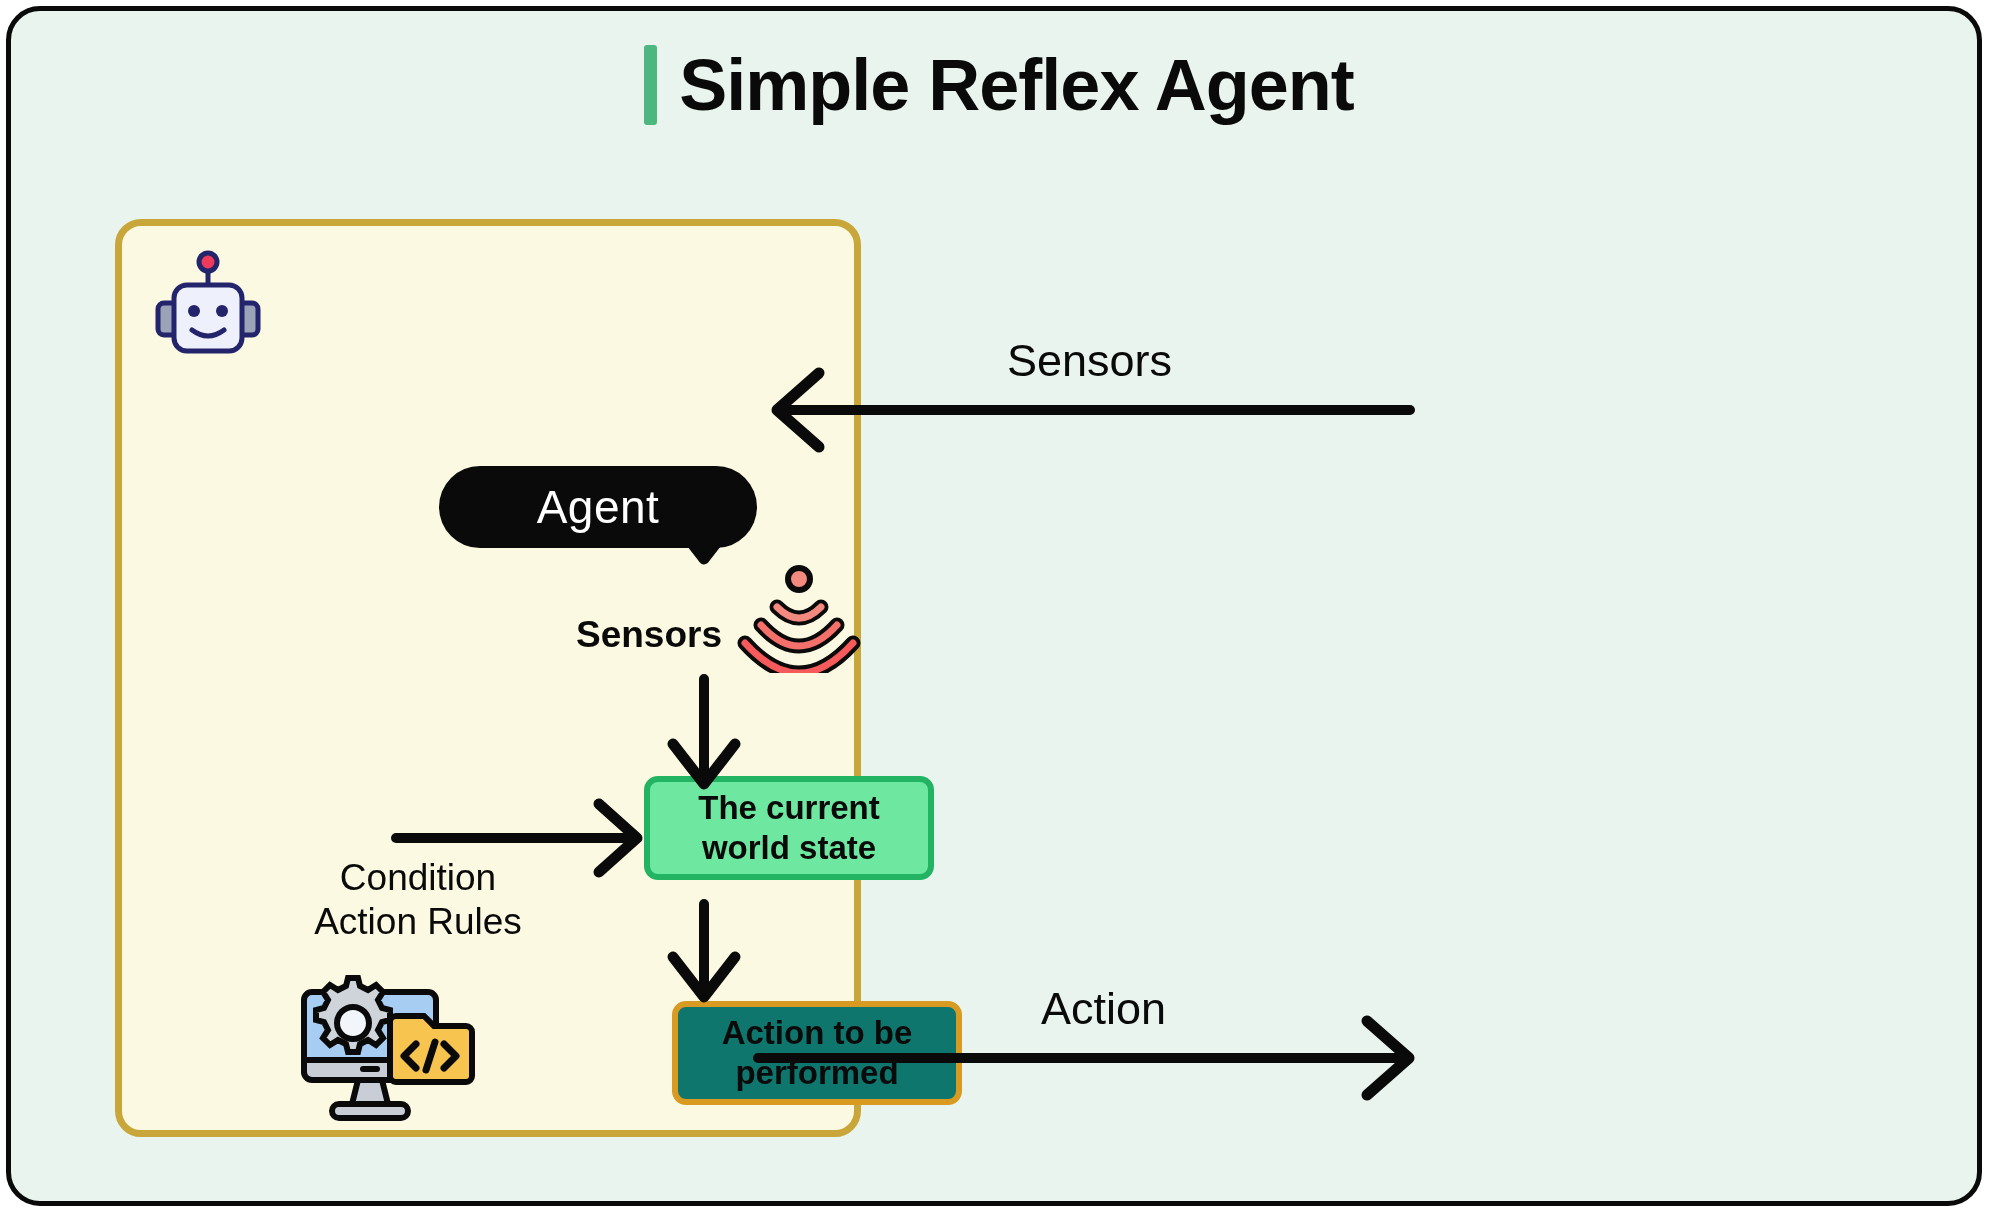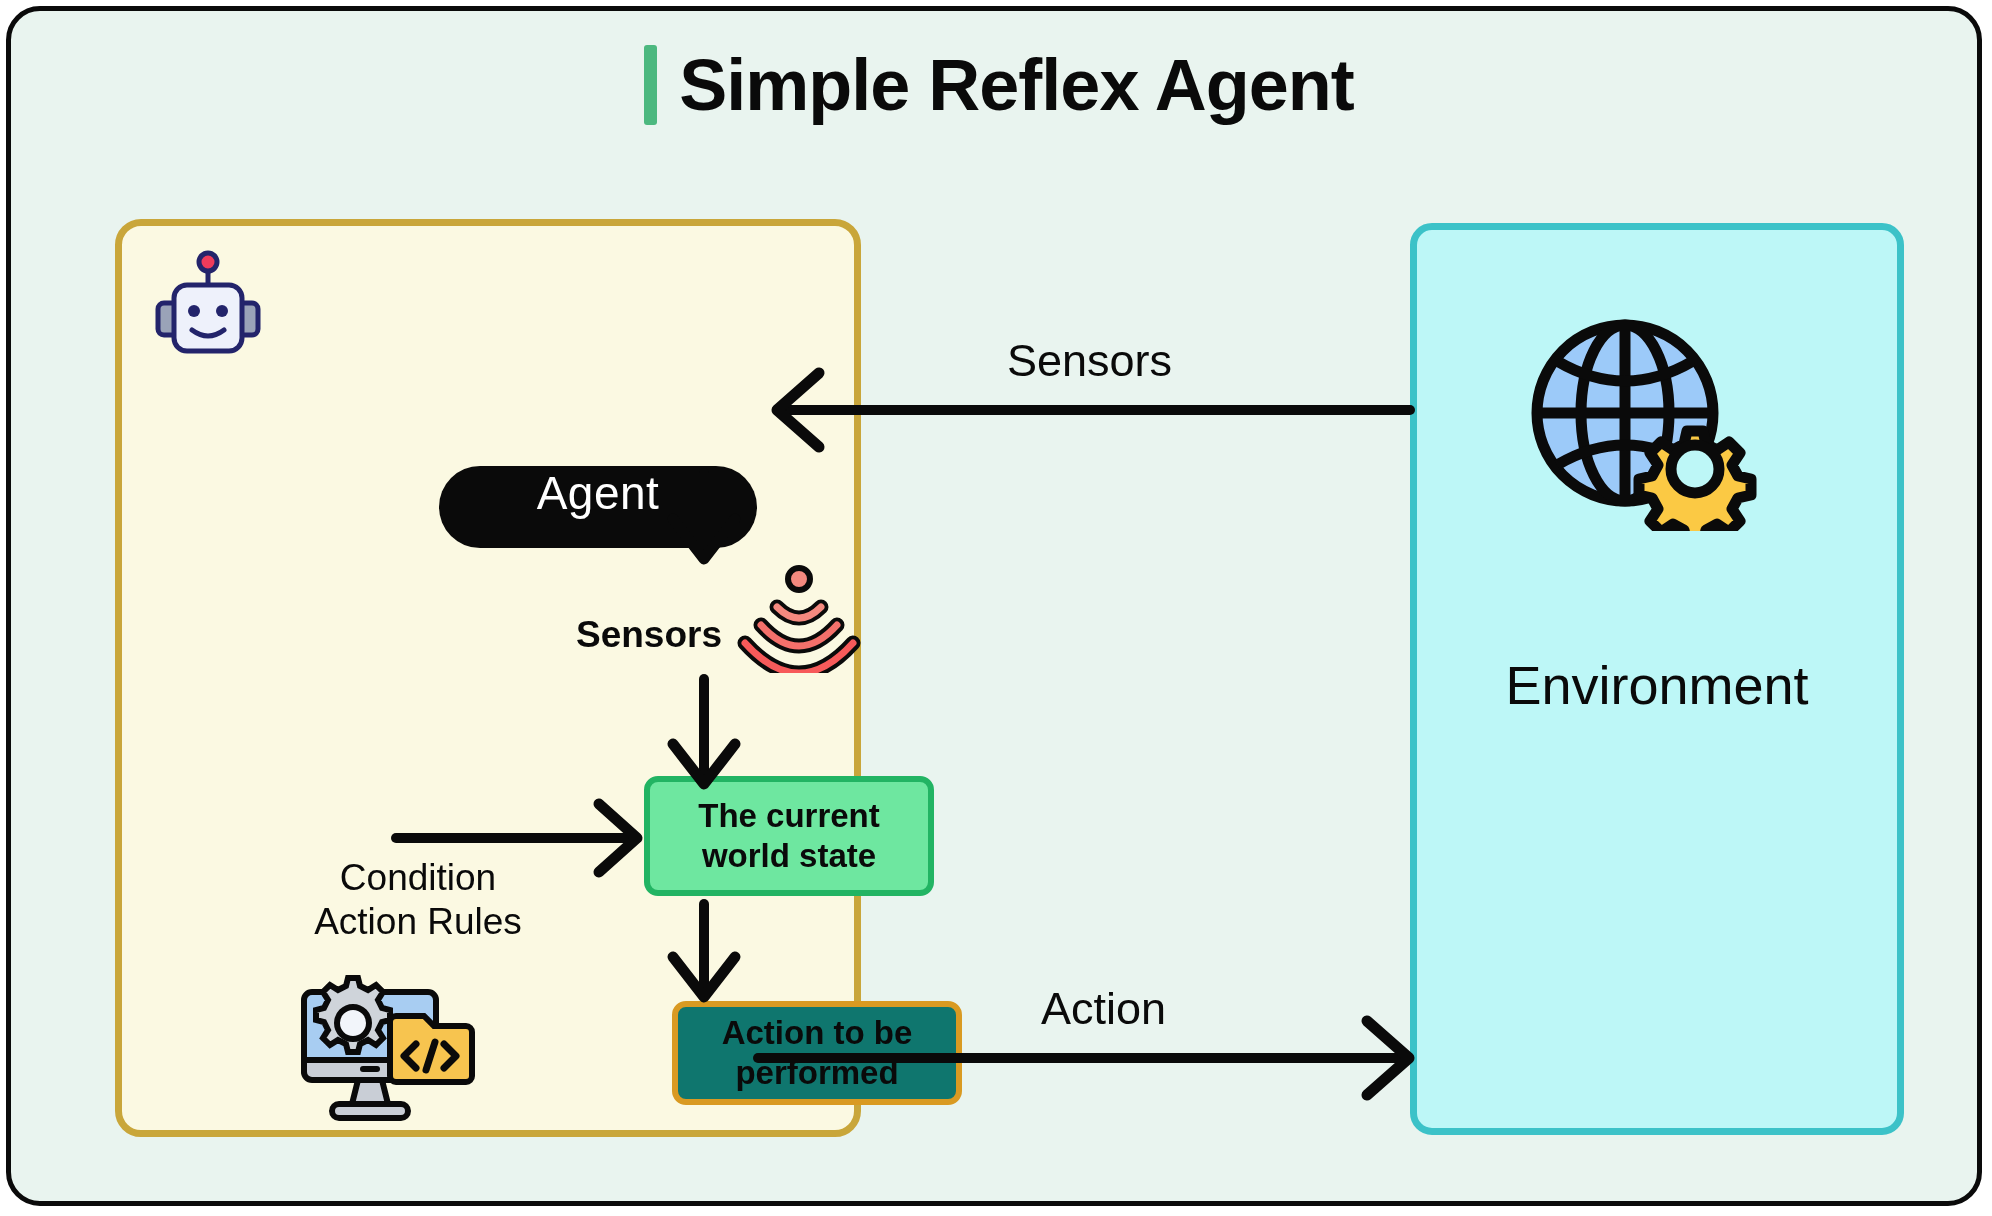--- a/index.html
+++ b/index.html
@@ -43,21 +43,21 @@
     border-radius:26px;
     box-sizing:border-box;
   }
 
   #robot-icon{position:absolute;left:28px;top:22px;width:116px;height:116px;}
 
   #agent-pill{
     position:absolute;left:317px;top:240px;
     width:318px;height:82px;
     background:#0a0a0a;border-radius:41px;
-    display:flex;justify-content:center;
+    display:flex;align-items:center;justify-content:center;
   }
   #agent-pill-label{
     color:#ffffff;font-size:46px;font-weight:500;letter-spacing:0.5px;
   }
 
   
   .plain-label{
     position:absolute;color:#0a0a0a;font-size:37px;font-weight:400;
     white-space:nowrap;line-height:1.18;
   }
@@ -68,21 +68,21 @@
   #rules-icon{position:absolute;left:170px;top:738px;width:190px;height:170px;}
 
   
   .proc-box{
     position:absolute;box-sizing:border-box;
     display:flex;align-items:center;justify-content:center;
     text-align:center;border-radius:14px;
     font-size:33px;font-weight:bold;color:#0a0a0a;line-height:1.22;
   }
   #state-box{
-    left:522px;top:550px;width:290px;height:120px;
+    left:522px;top:550px;width:290px;height:104px;
     background:#6ee7a0;border:6px solid #22b463;
   }
   #action-box{
     left:550px;top:775px;width:290px;height:104px;
     background:#0f766e;border:6px solid #d99a22;
   }
 
   
   #env-box{
     position:absolute;left:1399px;top:212px;
@@ -176,35 +176,20 @@
     </div>
     <div id="action-box" class="proc-box">
       <div>
         <span>Action to be</span><br>
         <span>performed</span>
       </div>
     </div>
 
   </div>
 
-  <div id="env-box">
-    <svg id="globe-icon" viewBox="0 0 236 216">
-      <circle cx="104" cy="98" r="88" fill="#9ccaf9" stroke="#0a0a0a" stroke-width="11"></circle>
-      <ellipse cx="104" cy="98" rx="44" ry="88" fill="none" stroke="#0a0a0a" stroke-width="11"></ellipse>
-      <line x1="104" y1="10" x2="104" y2="186" stroke="#0a0a0a" stroke-width="11"></line>
-      <line x1="16" y1="98" x2="192" y2="98" stroke="#0a0a0a" stroke-width="11"></line>
-      <path d="M36 46 Q104 86 172 46" fill="none" stroke="#0a0a0a" stroke-width="11"></path>
-      <path d="M36 150 Q104 110 172 150" fill="none" stroke="#0a0a0a" stroke-width="11"></path>
-      <g>
-        <path d="M166 116 l16 0 3 13 11 6 12-8 11 11 -8 12 6 11 13 3 0 16 -13 3 -6 11 8 12 -11 11 -12-8 -11 6 -3 13 -16 0 -3-13 -11-6 -12 8 -11-11 8-12 -6-11 -13-3 0-16 13-3 6-11 -8-12 11-11 12 8 11-6 z" fill="#fbc944" stroke="#0a0a0a" stroke-width="11" stroke-linejoin="round"></path>
-        <circle cx="174" cy="154" r="24" fill="#bdf7f7" stroke="#0a0a0a" stroke-width="11"></circle>
-      </g>
-    </svg>
-    <div id="env-label">Environment</div>
-  </div>
 
   <svg class="arrow-layer" viewBox="0 0 1976 1200">
 
     <g>
       <line x1="1399" y1="399" x2="772" y2="399" stroke="#0a0a0a" stroke-width="10" stroke-linecap="round"></line>
       <path d="M808 362 L766 399 L808 436" fill="none" stroke="#0a0a0a" stroke-width="11" stroke-linecap="round" stroke-linejoin="round"></path>
     </g>
 
     <g>
       <line x1="747" y1="1047" x2="1392" y2="1047" stroke="#0a0a0a" stroke-width="10" stroke-linecap="round"></line>

